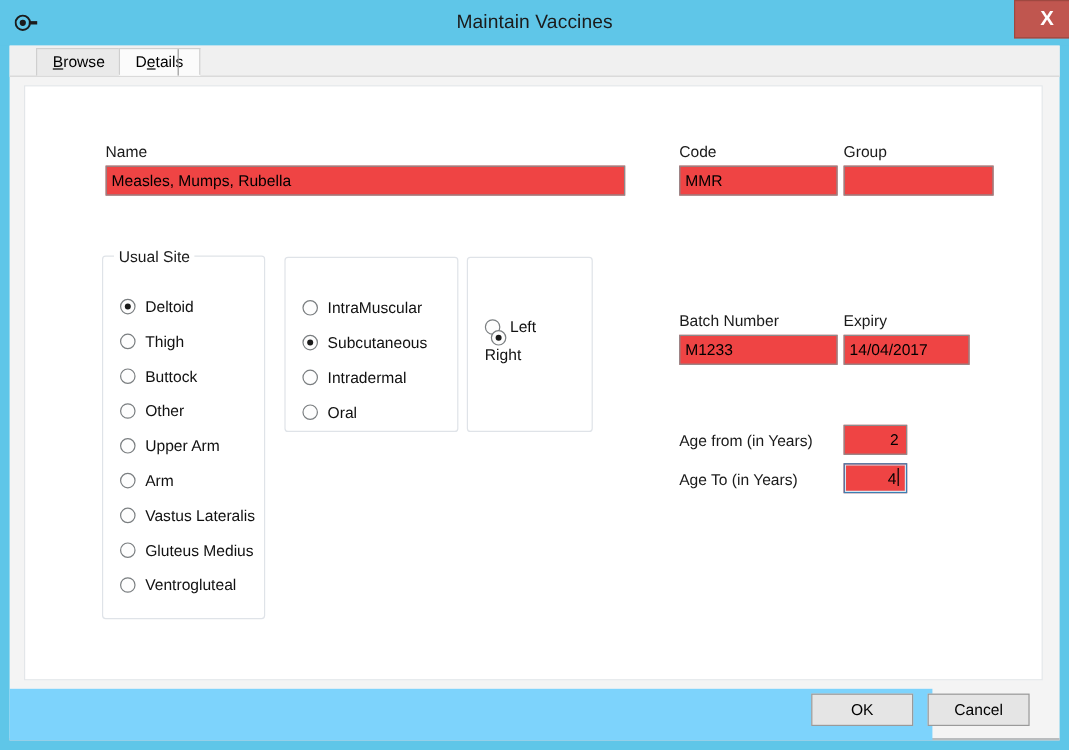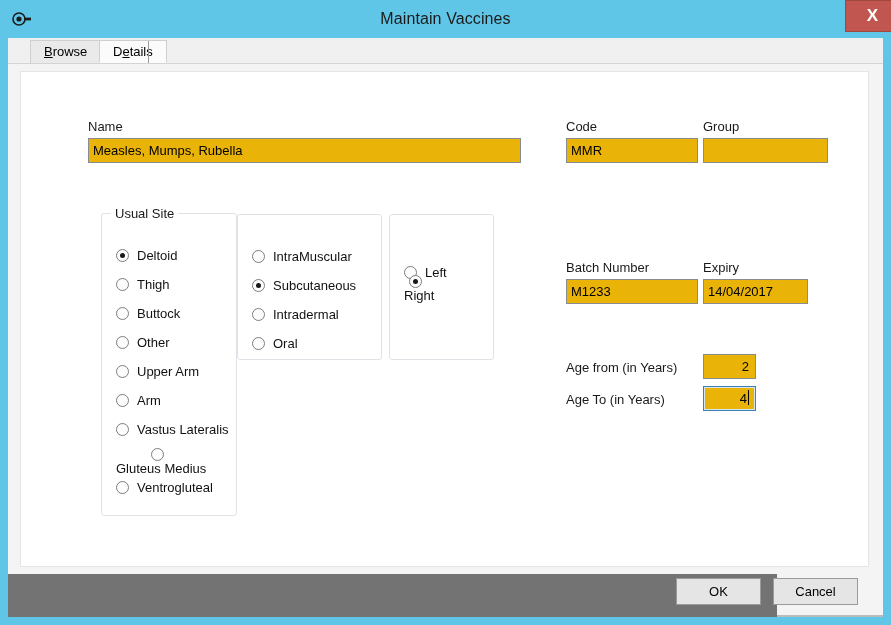--- a/index.html
+++ b/index.html
@@ -133,21 +133,21 @@
 
   
   .field-label {
     position: absolute;
     font-size: 13px;
     color: #1a1a1a;
     white-space: nowrap;
   }
   .textbox {
     position: absolute;
-    background: #eab308;
+    background: #ef4444;
     border: 1px solid #898c8e;
     box-sizing: border-box;
     height: 25px;
     line-height: 23px;
     padding: 0 4px;
     font-size: 13px;
     font-family: "Liberation Sans", sans-serif;
     color: #000;
     overflow: hidden;
     white-space: nowrap;
@@ -216,21 +216,21 @@
   }
   .radio-label { font-size: 13px; color: #111; }
 
   
   .footer {
     position: absolute;
     left: 0;
     top: 536px;
     width: 769px;
     height: 43px;
-    background: #737373;
+    background: #7dd3fc;
   }
   .btn {
     position: absolute;
     top: 4px;
     width: 85px;
     height: 27px;
     line-height: 25px;
     text-align: center;
     font-size: 13px;
     background: #e5e5e5;
@@ -275,21 +275,21 @@
 
       <div class="field-label" style="left:67px; top:47px;">Name</div>
       <div class="textbox" style="left:67px; top:66px; width:433px;" placeholder="">Measles, Mumps, Rubella</div>
 
       <div class="field-label" style="left:545px; top:47px;">Code</div>
       <div class="textbox" style="left:545px; top:66px; width:132px;" placeholder="">MMR</div>
 
       <div class="field-label" style="left:682px; top:47px;">Group</div>
       <div class="textbox" style="left:682px; top:66px; width:125px;" placeholder=""></div>
 
-      <div class="groupbox" style="left:80px; top:141px; width:136px; height:303px;padding-left:11px;">
+      <div class="groupbox" style="left:64px; top:141px; width:136px; height:303px;padding-left:11px;">
         <div class="groupbox-title">Usual Site</div>
 
         <div class="radio-row" style="top:31px;">
           <span class="radio-mark checked"></span>
           <span class="radio-label">Deltoid</span>
         </div>
         <div class="radio-row" style="top:60px;">
           <span class="radio-mark"></span>
           <span class="radio-label">Thigh</span>
         </div>
@@ -306,21 +306,21 @@
           <span class="radio-label">Upper Arm</span>
         </div>
         <div class="radio-row" style="top:176px;">
           <span class="radio-mark"></span>
           <span class="radio-label">Arm</span>
         </div>
         <div class="radio-row" style="top:205px;text-align:center;">
           <span class="radio-mark"></span>
           <span class="radio-label">Vastus Lateralis</span>
         </div>
-        <div class="radio-row" style="top:234px;flex-direction:column;">
+        <div class="radio-row" style="top:234px;">
           <span class="radio-mark"></span>
           <span class="radio-label">Gluteus Medius</span>
         </div>
         <div class="radio-row" style="top:263px;">
           <span class="radio-mark"></span>
           <span class="radio-label">Ventrogluteal</span>
         </div>
       </div>
 
       <div class="groupbox" style="left:216px; top:142px; width:145px; height:146px;">

